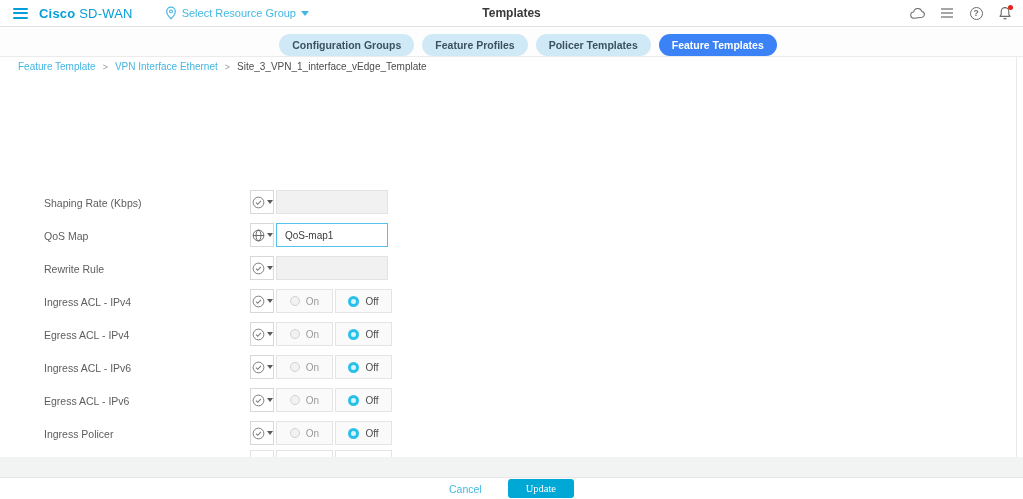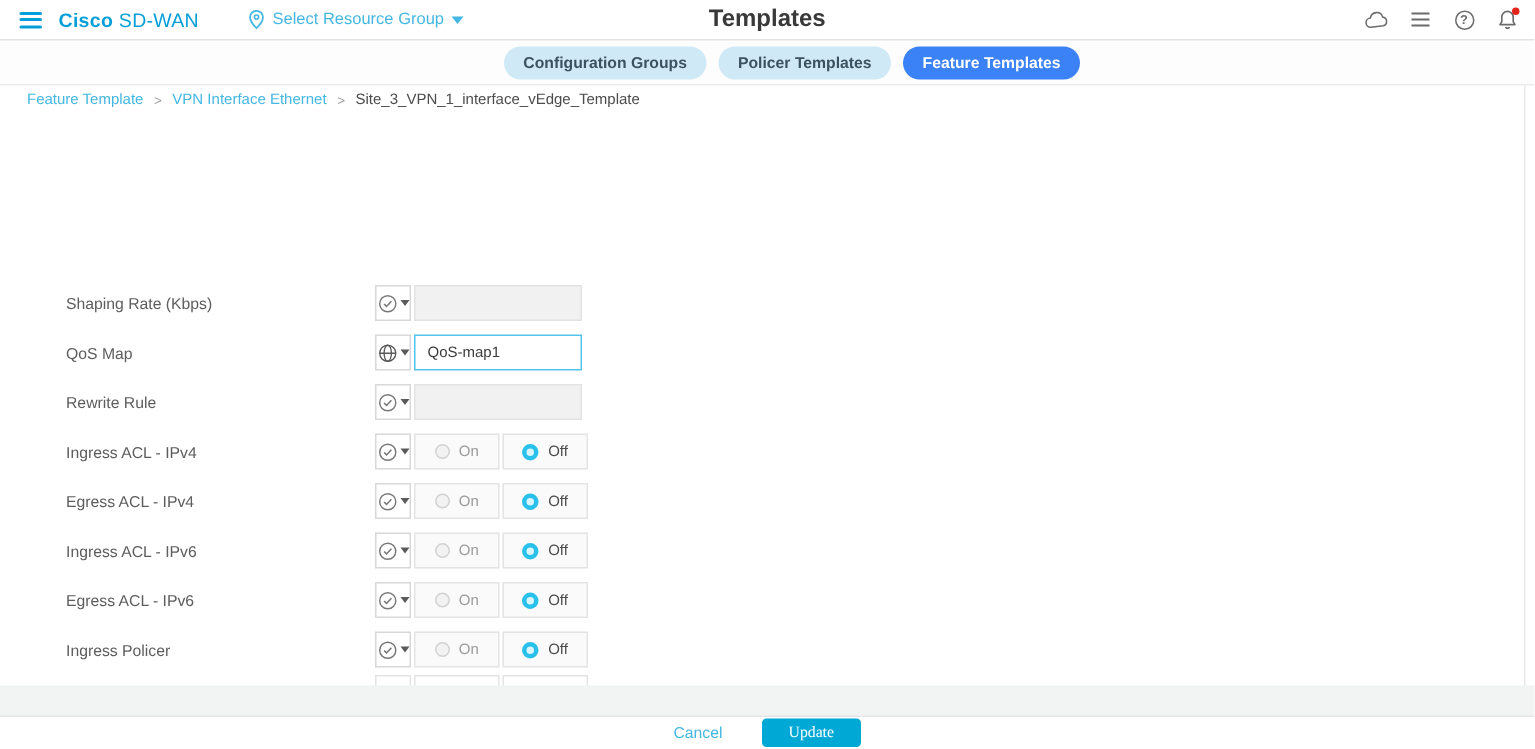--- a/index.html
+++ b/index.html
@@ -14,31 +14,31 @@
   .hamburger { width:15px; height:11px; display:flex; flex-direction:column;
                justify-content:space-between; cursor:pointer; margin-left:3px; }
   .hamburger span { display:block; height:2px; background:#049fd9; border-radius:1px; }
   .brand { margin-left:11px; font-size:13px; color:#049fd9; letter-spacing:.2px; white-space:nowrap; }
   .brand b { font-weight:700; }
   .rg { display:flex; align-items:center; margin-left:32px; gap:5px; cursor:pointer; }
   .rg-label { font-size:11px; color:#44b7e2; }
   .caret-sm { width:0; height:0; border-left:4px solid transparent; border-right:4px solid transparent;
               border-top:5px solid #44b7e2; margin-top:1px; }
   .header-title { position:absolute; left:50%; transform:translateX(-50%);
-                  font-size:16px; font-weight:700; color:#393939; }
+                  font-size:12px; font-weight:700; color:#393939; }
   .header-right { margin-left:auto; display:flex; align-items:center; gap:13px; }
   .hicon { width:16px; height:16px; display:flex; align-items:center; justify-content:center;
            position:relative; cursor:pointer; color:#6b6b6b; }
   .help-circle { width:13px; height:13px; border:1.3px solid #6b6b6b; border-radius:50%;
                  font-size:8.5px; line-height:11px; text-align:center; color:#6b6b6b; font-weight:700; }
   .bell-dot { position:absolute; top:0; right:0; width:5px; height:5px; border-radius:50%; background:#e2231a; }
 
   
   .tabbar { position:absolute; top:28px; left:0; right:0; height:29px; background:#fdfdfd;
-            border-bottom:1px solid #ebebeb; display:flex; align-items:center; justify-content:center; gap:8px;padding-left:33px; }
+            border-bottom:1px solid #ebebeb; display:flex; align-items:flex-end; justify-content:center; gap:8px;padding-left:33px; }
   .pill { border:none; font-family:inherit; font-size:10.5px; font-weight:700; color:#3c5260;
           background:#cfeaf6; border-radius:11px; padding:5px 13px; cursor:pointer; white-space:nowrap; }
   .pill.active { background:#3b82f6; color:#fff; }
 
   
   .breadcrumb { position:absolute; top:61px; left:18px; display:flex; align-items:center;
                 gap:7px; font-size:10px; }
   .bc-item { color:#4c4c4c; }
   .bc-item.link { color:#44b7e2; cursor:pointer; }
   .bc-sep { color:#9a9a9a; font-size:9px; }
@@ -135,20 +135,21 @@
             <path d="M5.7 12a1.4 1.4 0 0 0 2.6 0" fill="none" stroke="#6b6b6b" stroke-width="1.1"></path>
           </svg>
         <span class="bell-dot"></span>
       </span>
     </div>
   </div>
 
   <div class="tabbar">
       <div id="tabs" style="display:flex;gap:8px;">
         <button class="pill">Configuration Groups</button>
+        <button class="pill">Feature Profiles</button>
         <button class="pill">Policer Templates</button>
         <button class="pill active">Feature Templates</button>
       </div>
     </div>
 
   <div class="breadcrumb" id="breadcrumb">
       <span class="bc-item link">Feature Template</span>
       <span class="bc-sep">&gt;</span>
       <span class="bc-item link">VPN Interface Ethernet</span>
       <span class="bc-sep">&gt;</span>

